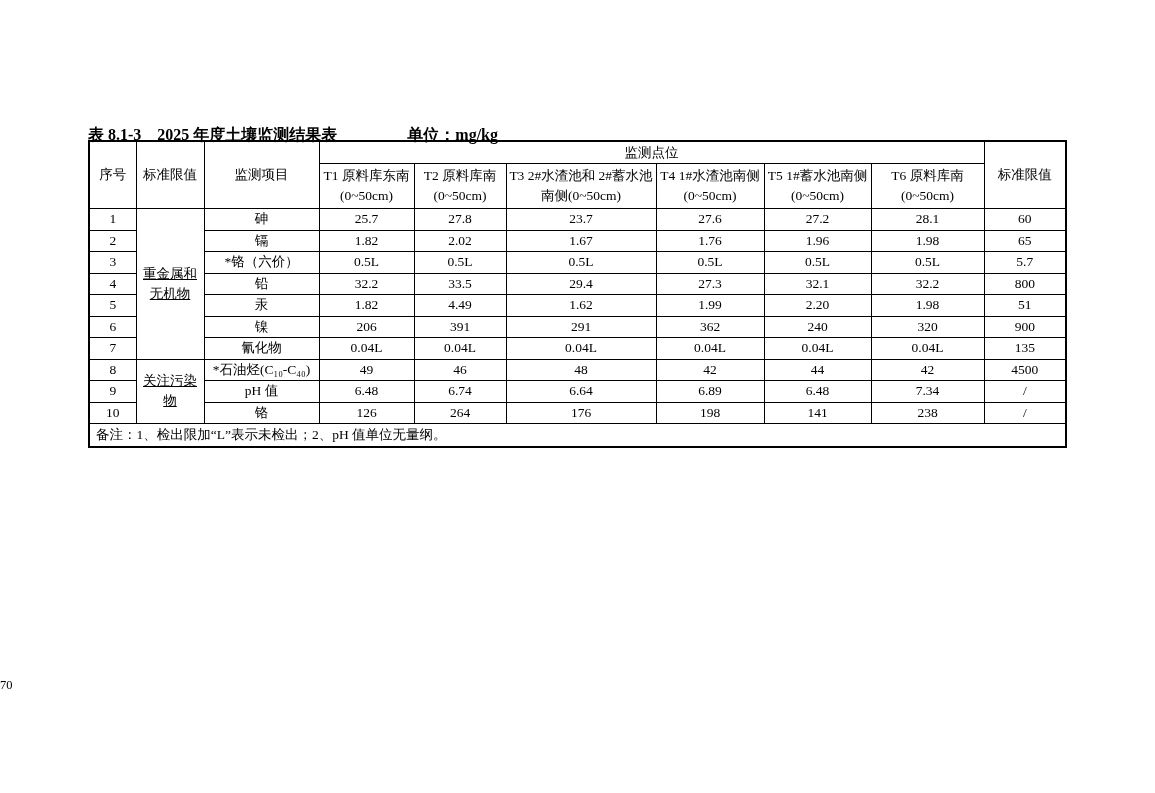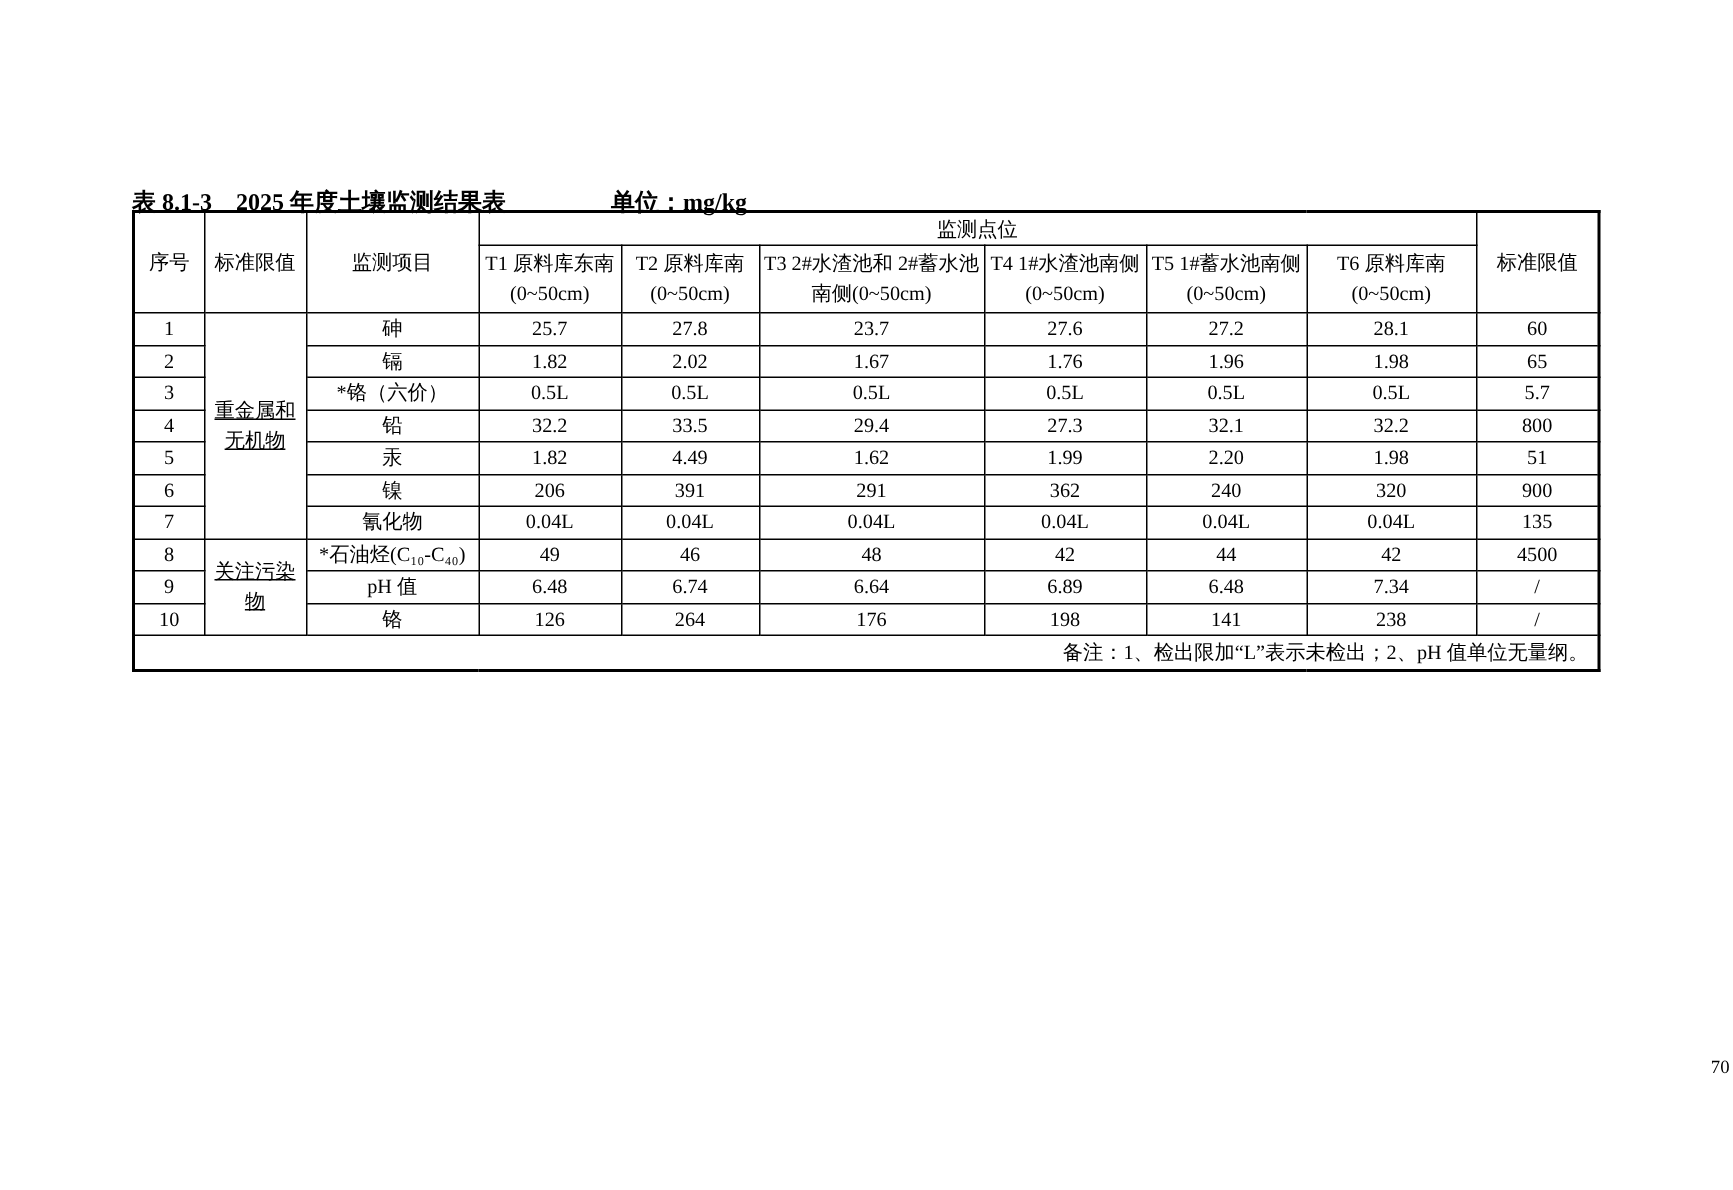--- a/index.html
+++ b/index.html
@@ -49,31 +49,31 @@
     padding: 0 2px;
     font-size: 13.5px;
     overflow: hidden;
   }
   table.soil th { font-weight: normal; }
   tr.hrow1 th { height: 21px; }
   tr.hrow2 th { height: 44px; line-height: 1.5; }
   tr.drow  td { height: 20.5px; }
   td.cat { line-height: 1.5; text-decoration: underline; }
   tr.noterow td {
-    text-align: right;
+    text-align: left;
     height: 20px;
     padding: 1px 6px;
     font-size: 13.5px;
   }
   .pagenum {
     position: absolute;
-    top: 704px;
+    top: 678px;
     left: 0;
     width: 1153px;
-    text-align: right;
+    text-align: left;
     font-size: 12.5px;
   }
 </style>
 </head>
 <body>
 
 <div class="page">
 
   <div class="title-row">
     <span>表 8.1-3　2025 年度土壤监测结果表</span>

